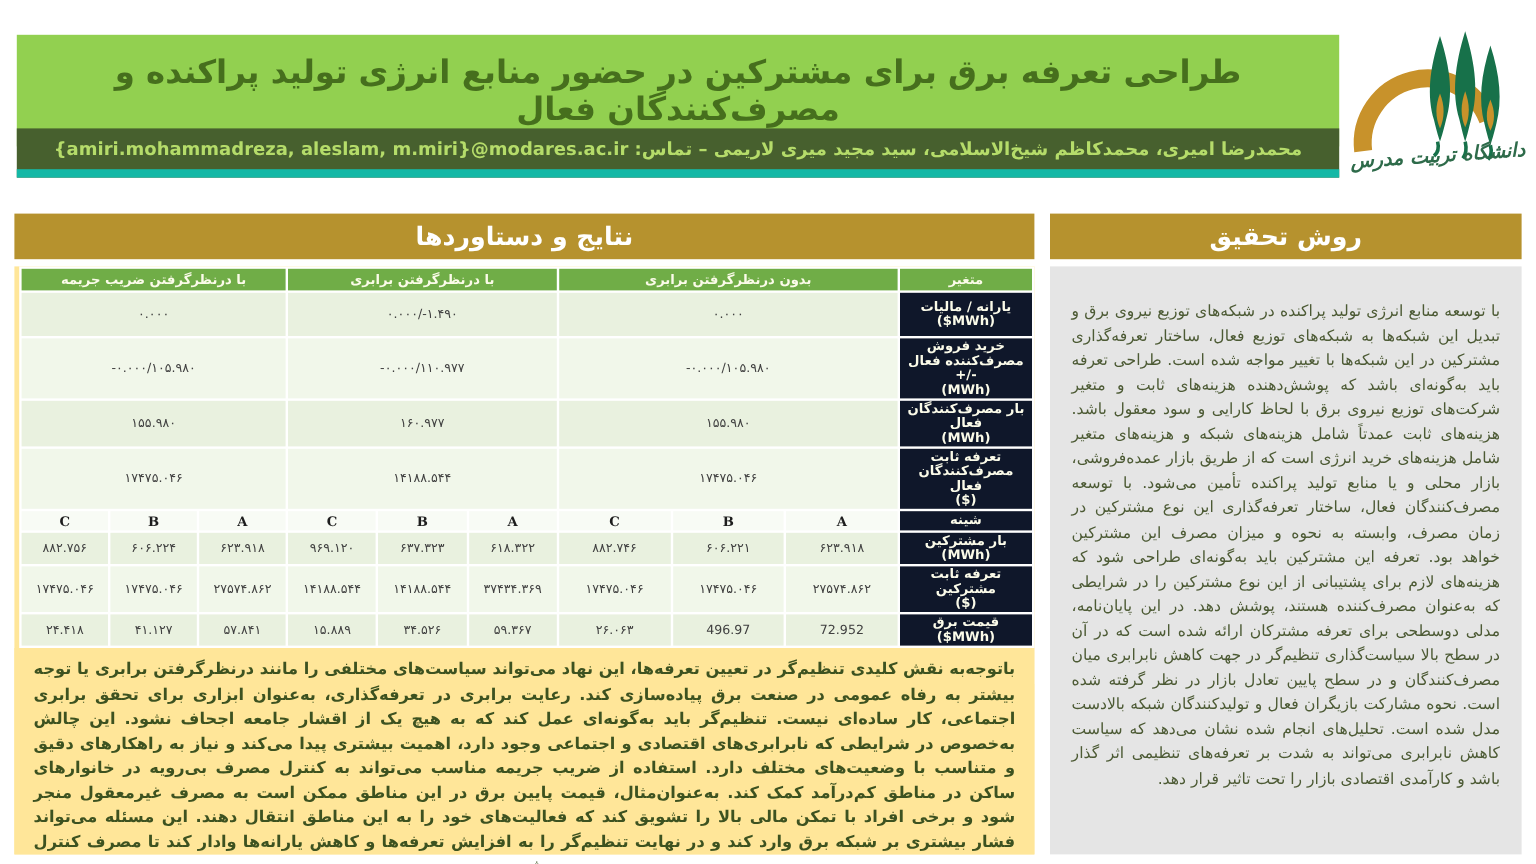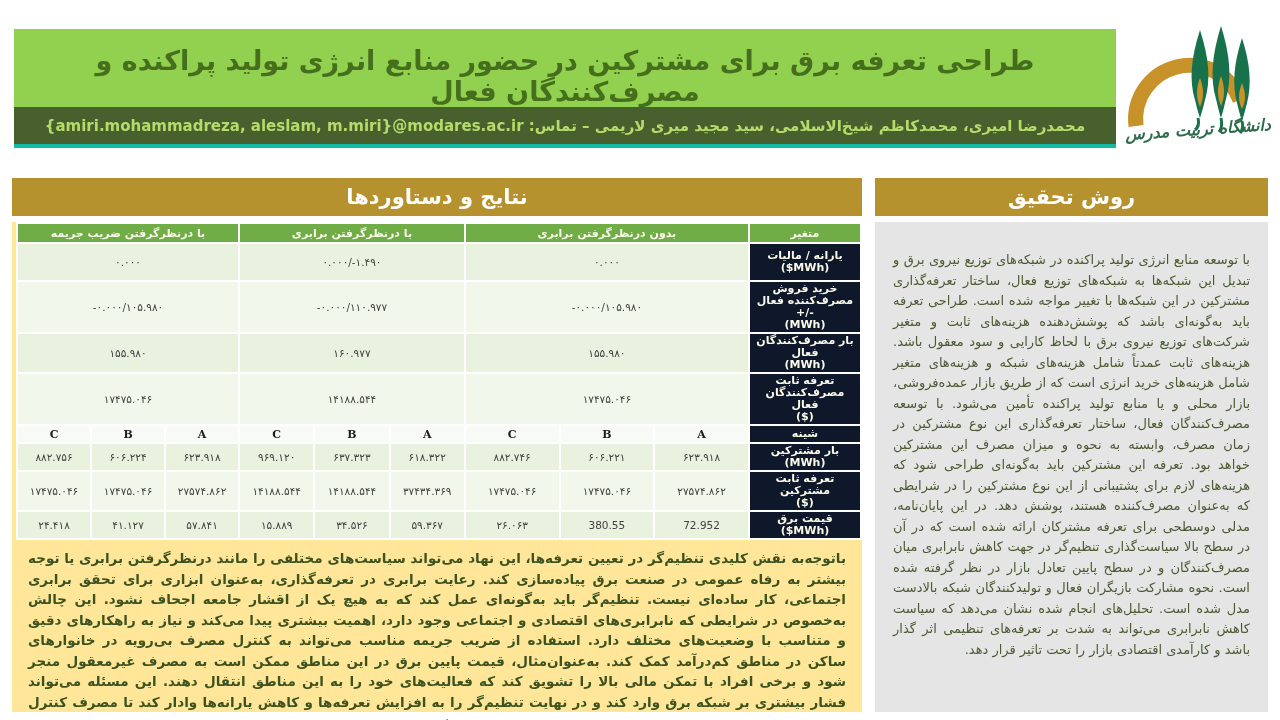--- a/index.html
+++ b/index.html
@@ -5,21 +5,21 @@
   * { margin:0; padding:0; box-sizing:border-box; }
   html,body { width:1280px; height:720px; background:#ffffff; font-family:"DejaVu Sans", sans-serif; }
   .page { position:relative; width:1280px; height:720px; background:#ffffff; overflow:hidden; }
 
   
   .title-bar { position:absolute; left:14px; top:12px; width:1102px; height:93px;
     background:#92D050; display:flex; align-items:center; justify-content:center;margin-top:17px; }
   .page-title { direction:rtl; color:#466F1D; font-size:27px; font-weight:800;
     text-align:center; padding:0 18px; letter-spacing:-0.2px; }
   .authors-bar { position:absolute; left:14px; top:107px; width:1102px; height:41px;
-    background:#47602E; border-bottom:4px solid #14b8a6;
+    background:#47602E; border-bottom:7px solid #14b8a6;
     display:flex; align-items:center; justify-content:center; }
   .authors-line { direction:rtl; color:#B5DC6A; font-size:15px; font-weight:700; }
   .authors-line .ltr { direction:ltr; unicode-bidi:embed; }
 
   
   .logo-area { position:absolute; left:1122px; top:8px; width:152px; height:158px; background:#ffffff; }
   .logo-area svg { position:absolute; left:0; top:0; }
   .logo-caption { position:absolute; left:0; top:112px; width:152px; text-align:center;
     direction:rtl; color:#2E6B4A; font-size:16px; font-weight:800; font-style:italic;
     transform:rotate(-4deg); }
@@ -208,21 +208,21 @@
             <td class="cell"><span class="num">۲۷۵۷۴.۸۶۲</span></td>
             <td class="cell"><span class="num">۱۷۴۷۵.۰۴۶</span></td>
             <td class="cell"><span class="num">۱۷۴۷۵.۰۴۶</span></td>
           </tr>
           <tr class="h26">
             <th class="row-head">
               <span dir="auto">قیمت برق</span>
               <span dir="auto">($MWh)</span>
             </th>
             <td class="cell"><span class="num">72.952</span></td>
-            <td class="cell"><span class="num">380.55</span></td>
+            <td class="cell"><span class="num">496.97</span></td>
             <td class="cell"><span class="num">۲۶.۰۶۳</span></td>
             <td class="cell"><span class="num">۵۹.۳۶۷</span></td>
             <td class="cell"><span class="num">۳۴.۵۲۶</span></td>
             <td class="cell"><span class="num">۱۵.۸۸۹</span></td>
             <td class="cell"><span class="num">۵۷.۸۴۱</span></td>
             <td class="cell"><span class="num">۴۱.۱۲۷</span></td>
             <td class="cell"><span class="num">۲۴.۴۱۸</span></td>
           </tr>
           <tr class="h28 alt">
             <th class="row-head">

